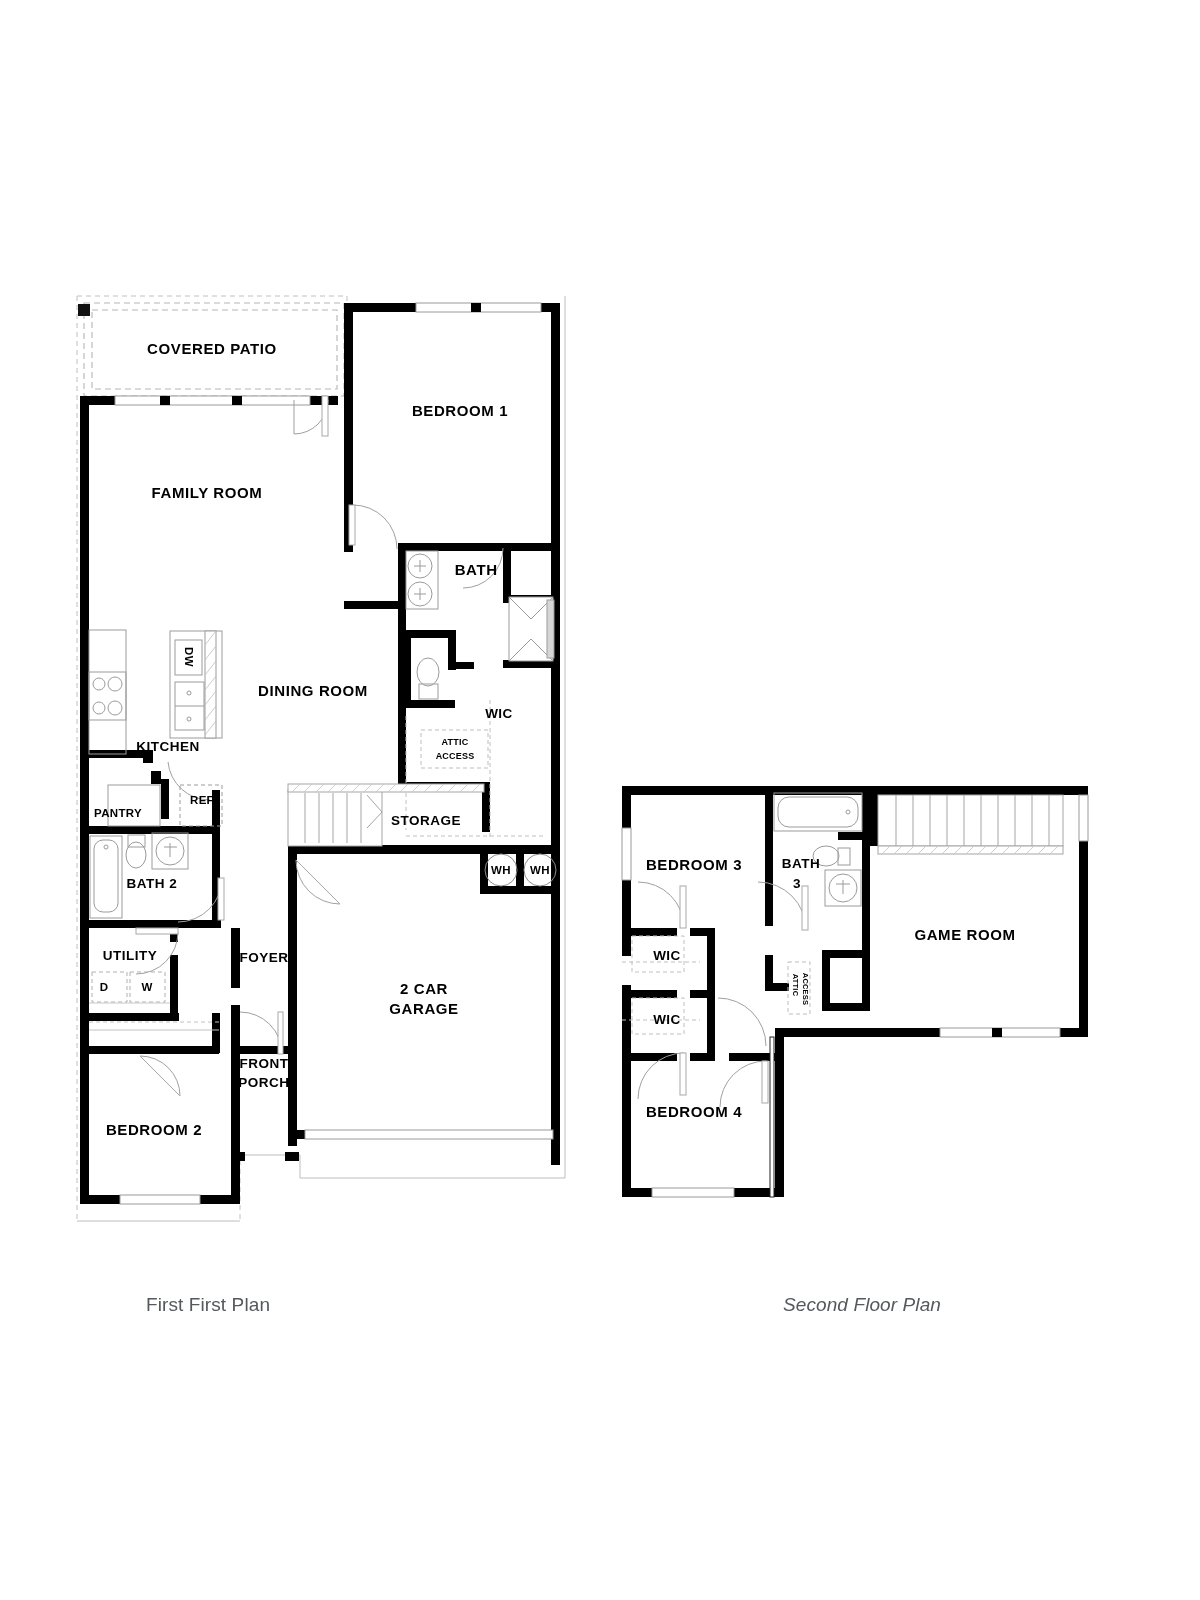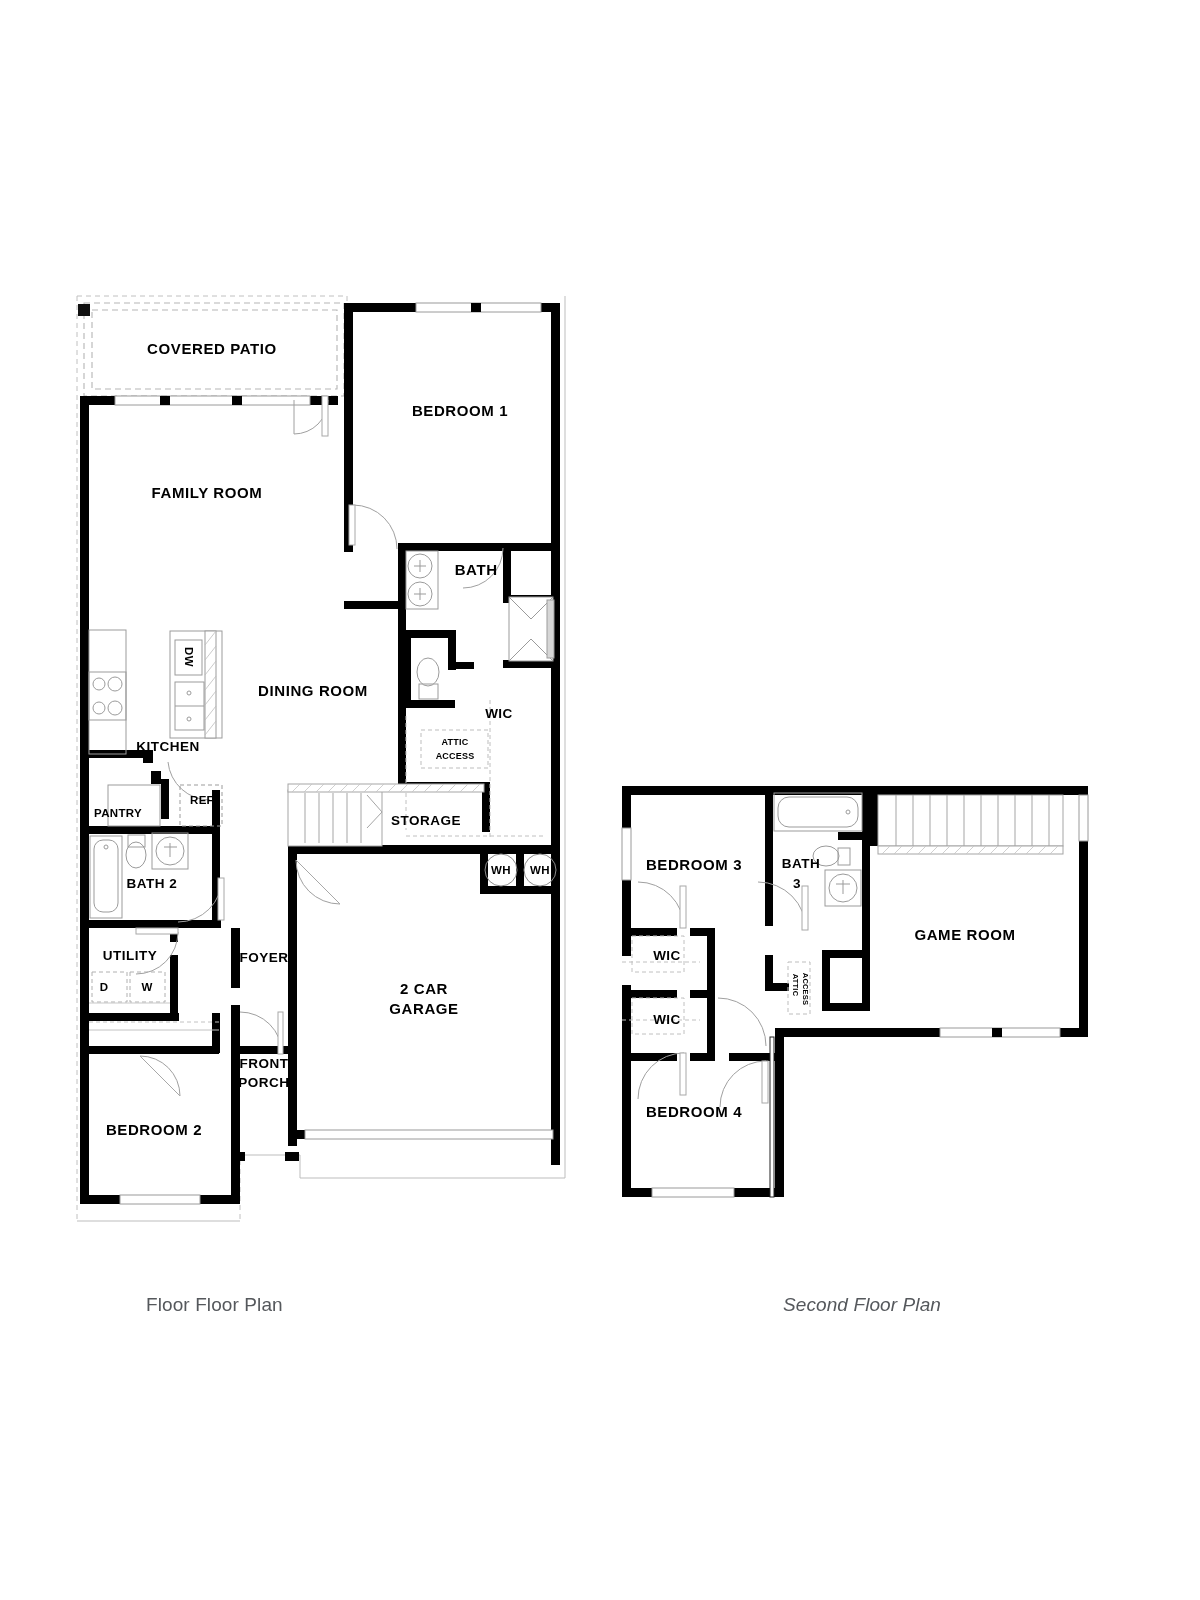--- a/index.html
+++ b/index.html
@@ -502,16 +502,16 @@
         <text class="rm rm-lg" x="965" y="936">GAME ROOM</text>
         <text class="rm rm-md" x="667" y="956">WIC</text>
         <text class="rm rm-md" x="667" y="1020">WIC</text>
         <text class="rm rm-xxs" x="795" y="985" transform="rotate(90 795 985)">ATTIC</text>
         <text class="rm rm-xxs" x="805" y="989" transform="rotate(90 805 989)">ACCESS</text>
         <text class="rm rm-lg" x="694" y="1113">BEDROOM 4</text>
       </g>
     </g>
   </svg>
 
-  <div class="caption" id="caption-first">Floor Floor Plan</div>
+  <div class="caption" id="caption-first">First First Plan</div>
   <div class="caption" id="caption-second">Second Floor Plan</div>
 
 </div>
 
 </body></html>

